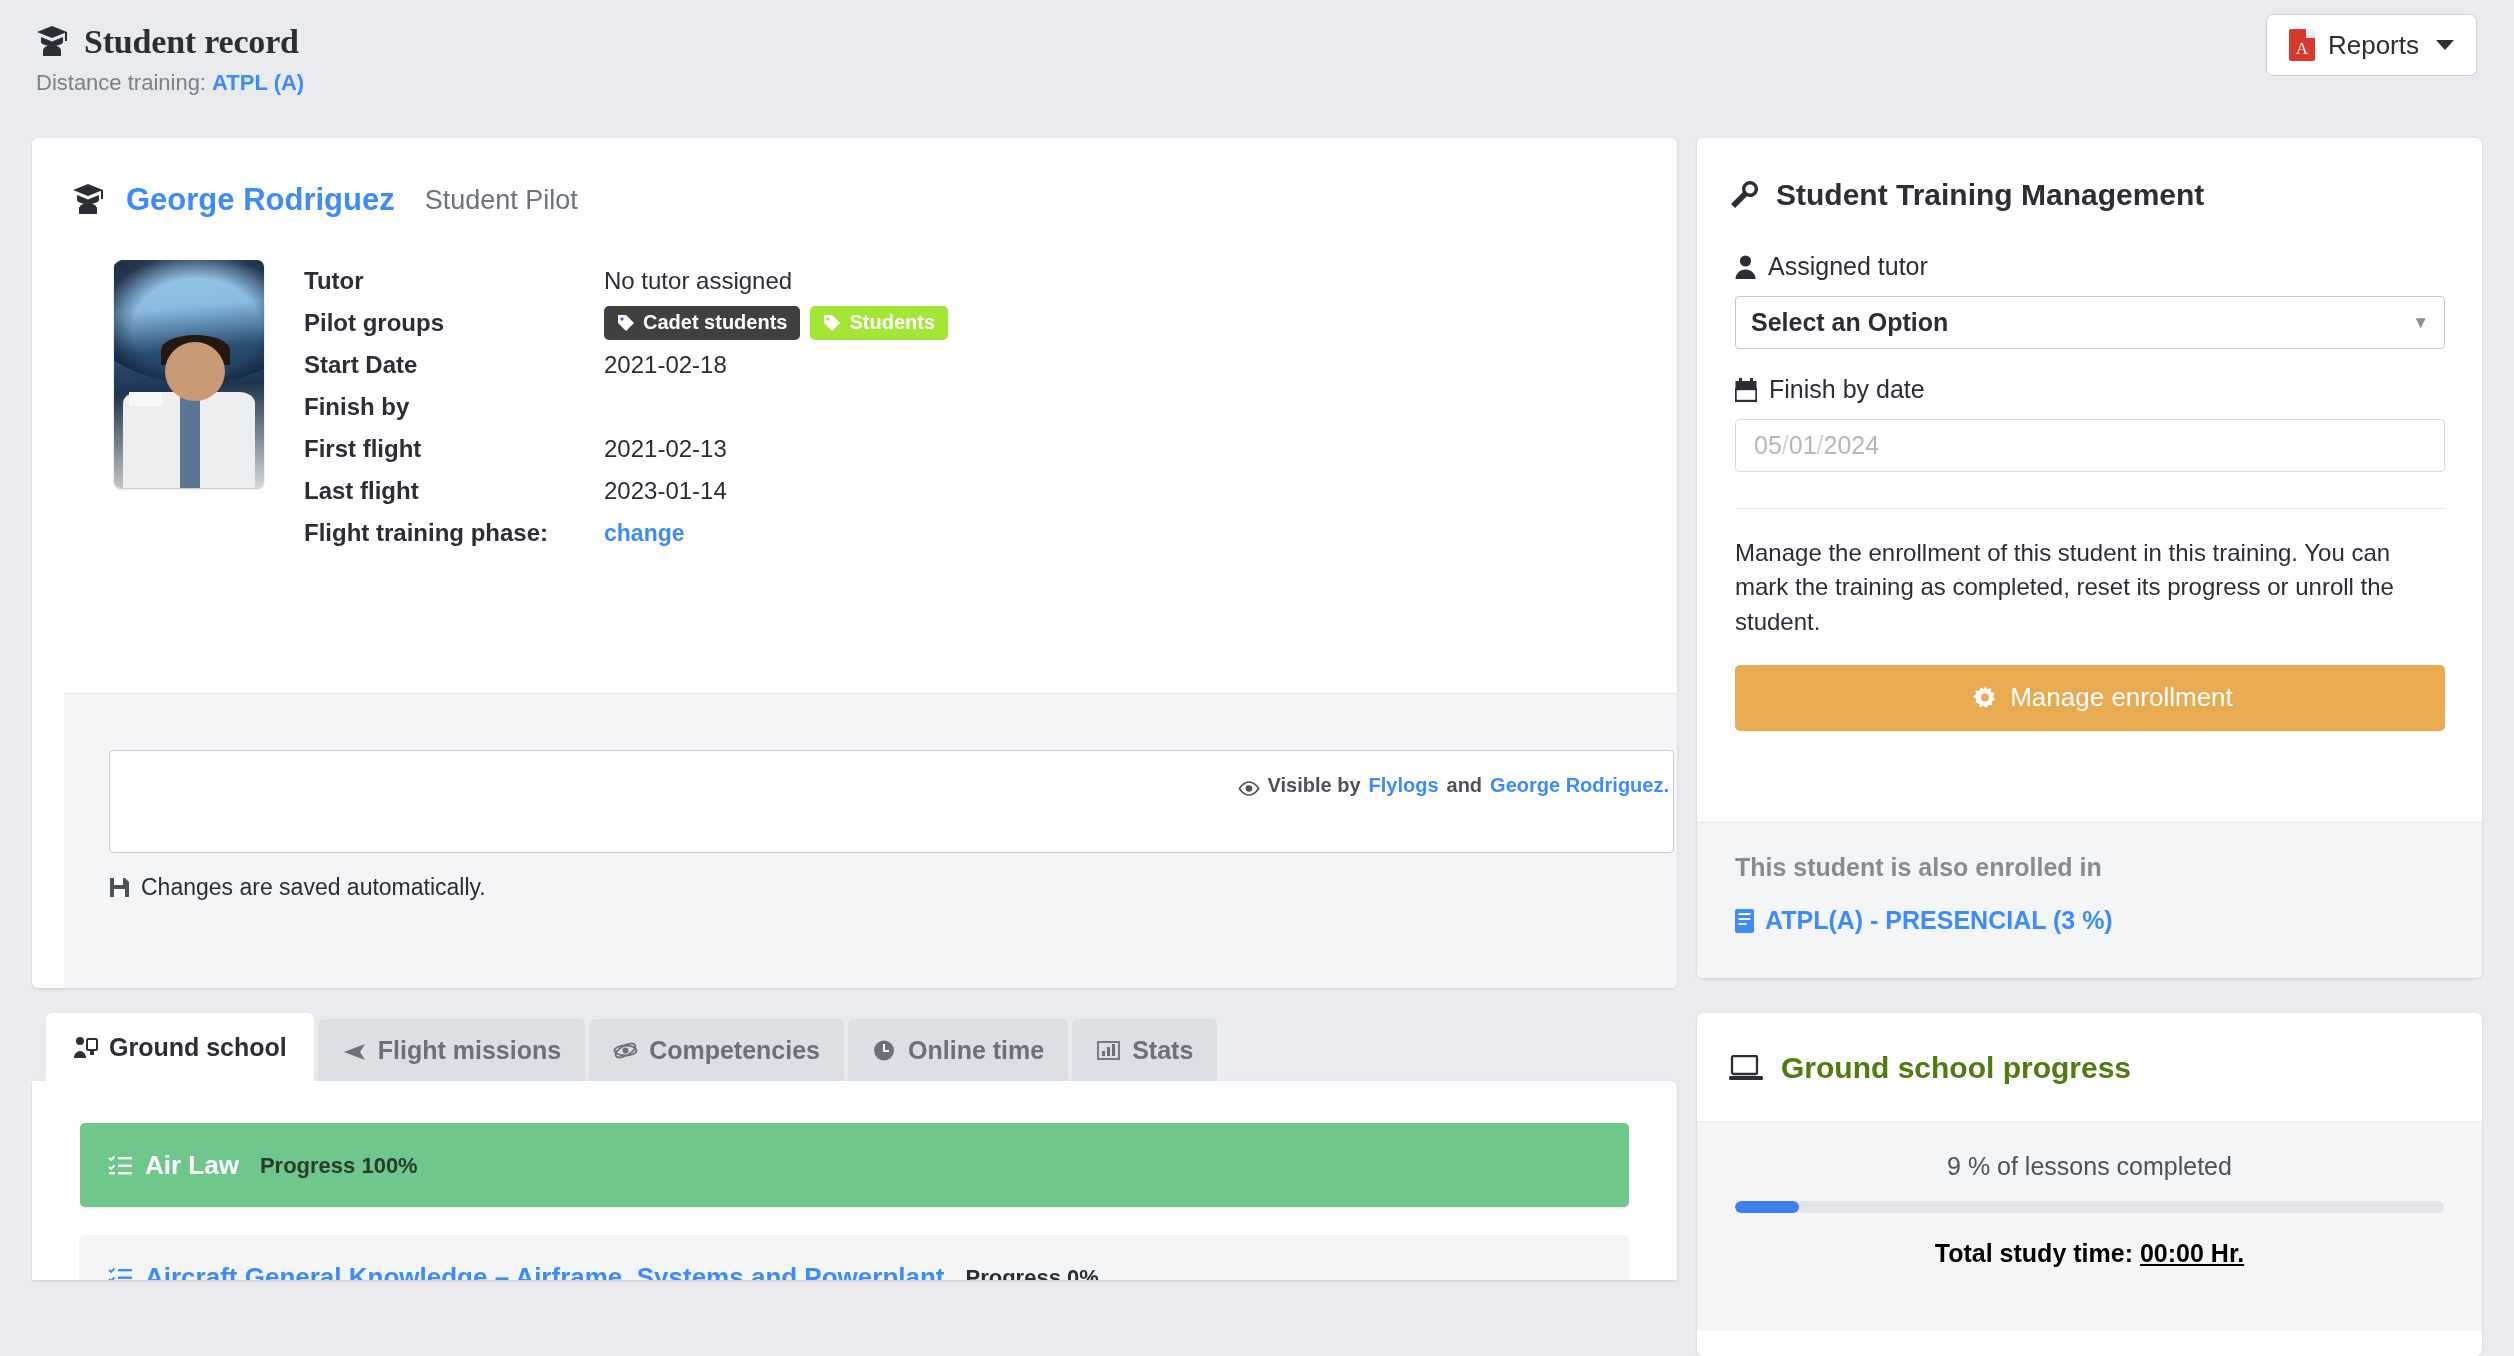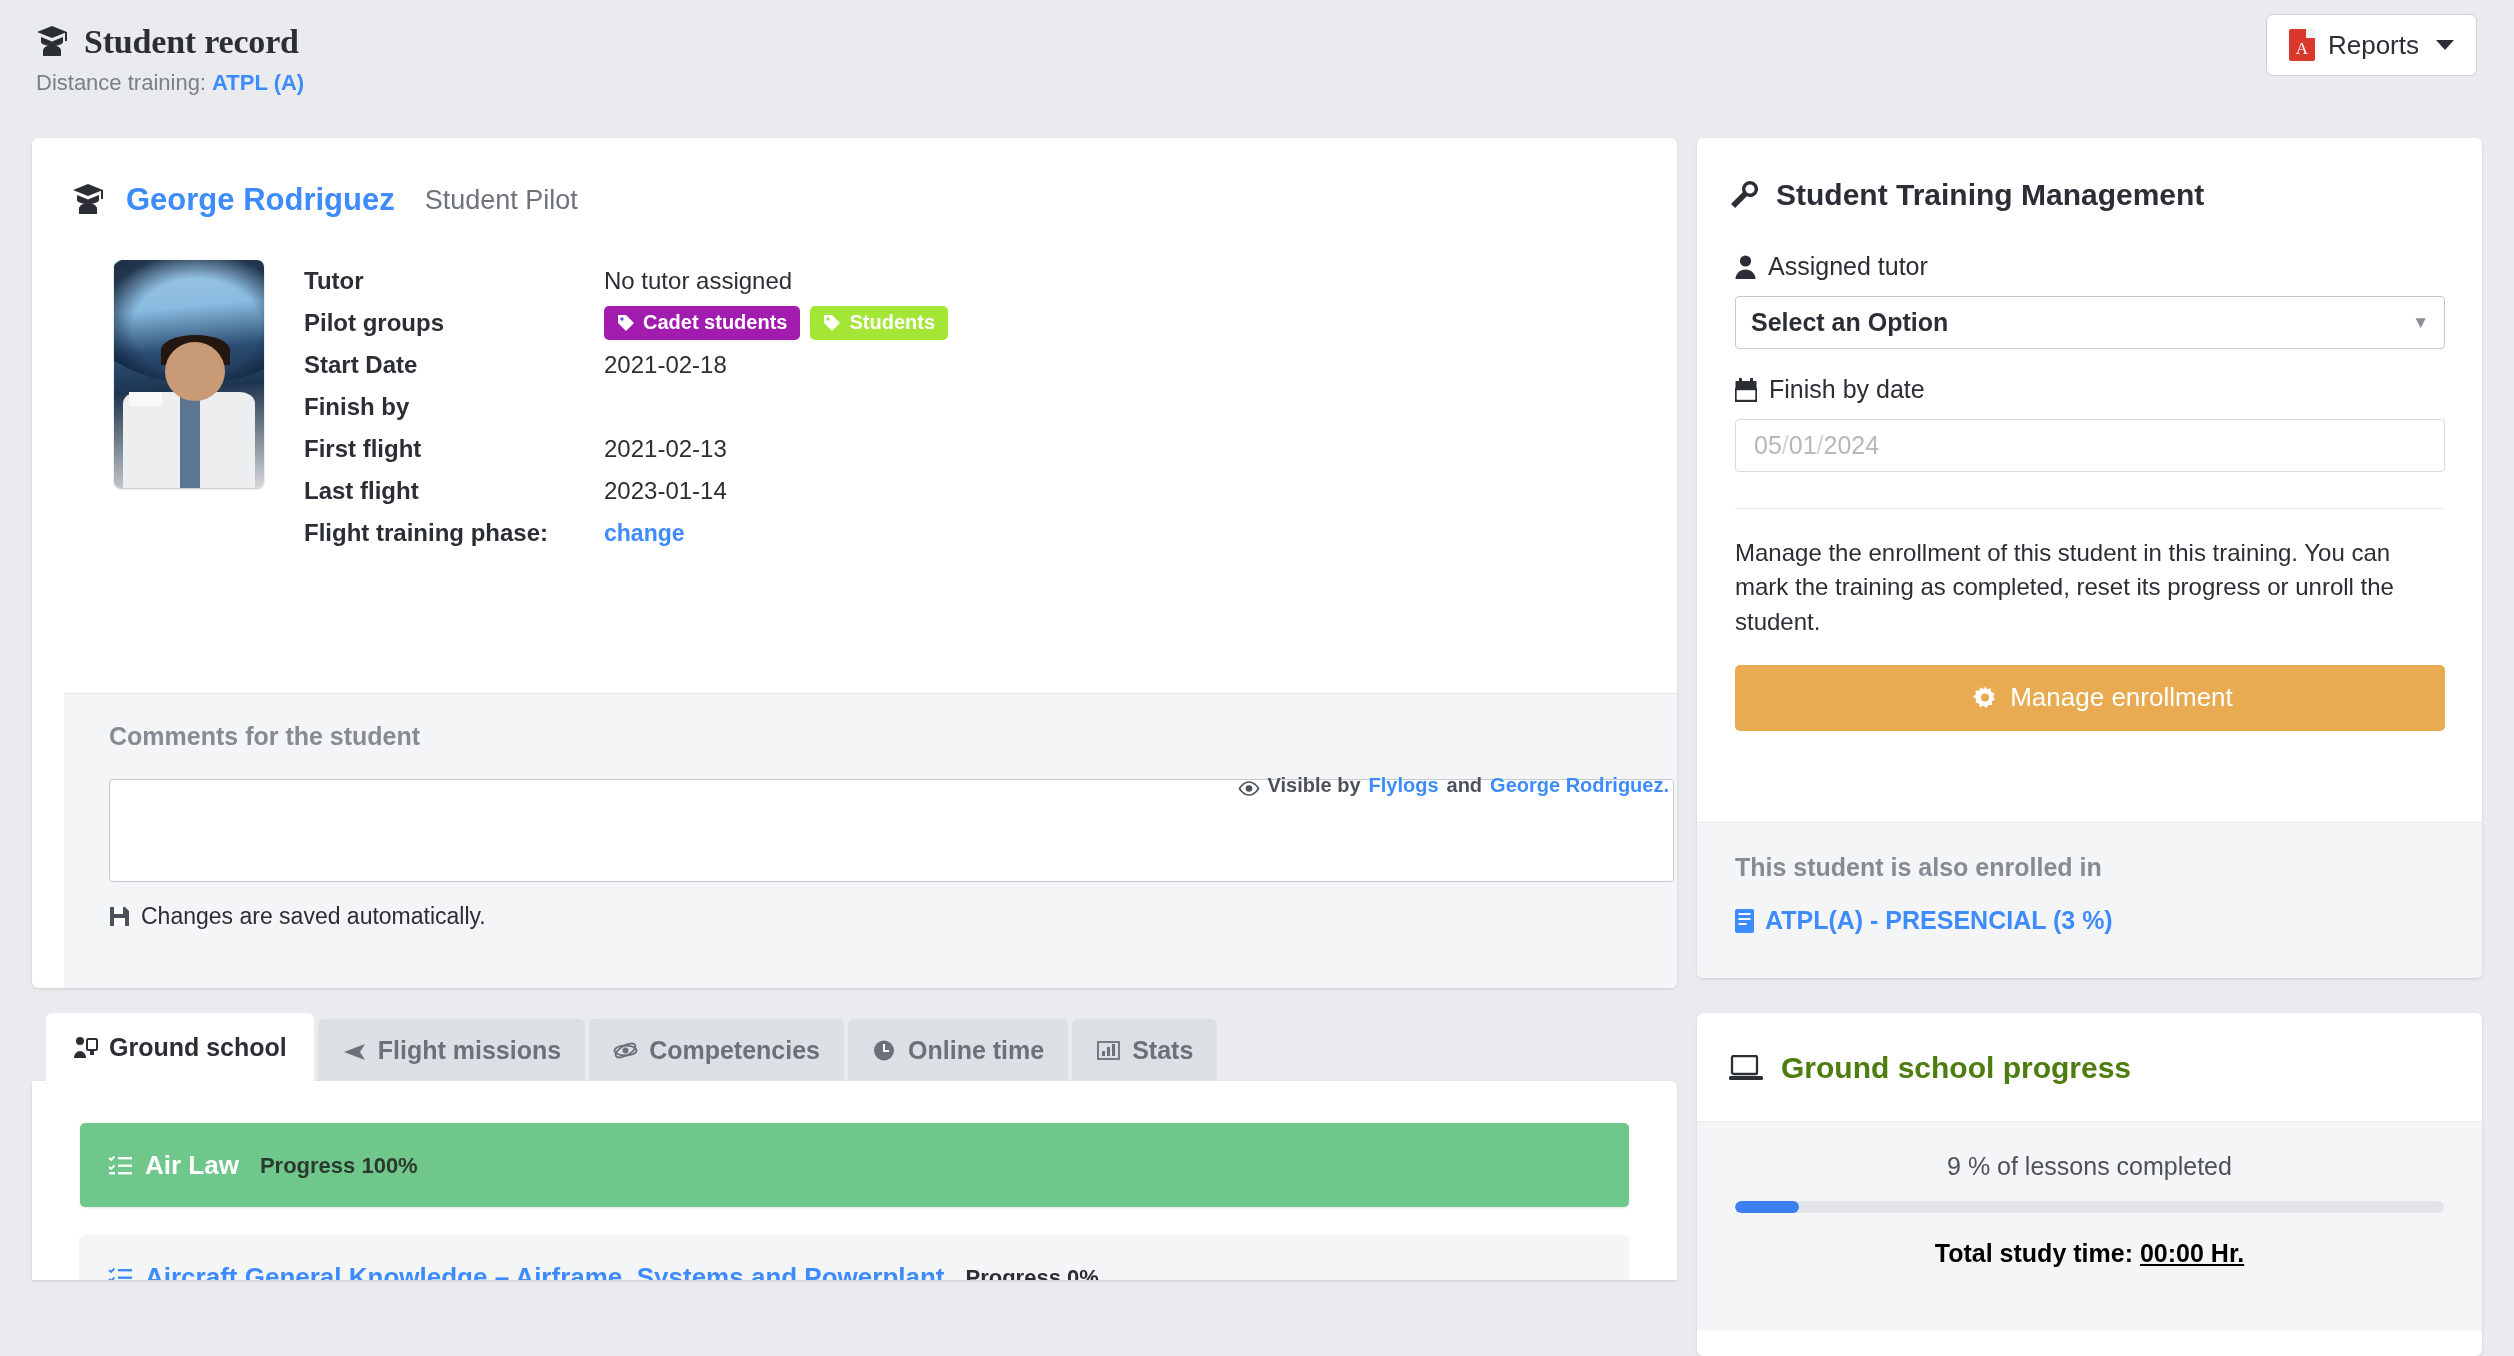--- a/index.html
+++ b/index.html
@@ -61,21 +61,21 @@
   .details { margin-left: 40px; display: grid; grid-template-columns: 300px auto; row-gap: 0; align-content: start; }
   .det-label { font-size: 24px; font-weight: bold; color: #2b2e35; line-height: 42px; }
   .det-value { font-size: 24px; color: #2b2e35; line-height: 42px; }
   .det-value a { color: #3d8bfd; font-weight: bold; text-decoration: none; font-size: 23px; }
   .badges { display: flex; gap: 10px; align-items: center; height: 42px; }
   .badge {
     display: inline-flex; align-items: center; gap: 8px;
     padding: 5px 13px 6px; border-radius: 5px; color: #fff;
     font-size: 20px; font-weight: bold; white-space: nowrap;
   }
-  .badge.purple { background: #a21caf; }
+  .badge.purple { background: #404040; }
   .badge.green { background: #a3e635; }
   .tag-ico { width: 18px; height: 18px; flex: none; }
 
   
   .comments { position: absolute; left: 32px; right: 0px; bottom: 0; width: 1645px; height: 295px;
     background: #f4f5f6; border-top: 1px solid #e6e8ea; }
   .comments-inner { padding: 28px 40px 0 45px; position: relative; }
   .comments-title { font-size: 25px; color: #868b94; font-weight: bold; }
   .visible-by { position: absolute; right: 40px; top: 80px; font-size: 20px; color: #4d525a; font-weight: bold;
     display: flex; align-items: center; gap: 8px; }
@@ -260,21 +260,20 @@
 
         <div class="det-label">Flight training phase:</div>
         <div class="det-value">
           <a href="#">change</a>
         </div>
       </div>
     </div>
 
     <div class="comments">
       <div class="comments-inner">
-        <div class="comments-title">Comments for the student</div>
         <div class="visible-by">
           <span class="eye-ico">
             <svg width="22" height="15" viewBox="0 0 22 15">
                 <path d="M11 1C5 1 1.5 7.5 1.5 7.5S5 14 11 14s9.5-6.5 9.5-6.5S17 1 11 1z" fill="none" stroke="#4d525a" stroke-width="1.7"></path>
                 <circle cx="11" cy="7.5" r="3.3" fill="#4d525a"></circle>
               </svg>
           </span>
           <span>Visible by</span>
           <a href="#">Flylogs</a>
           <span>and</span>

